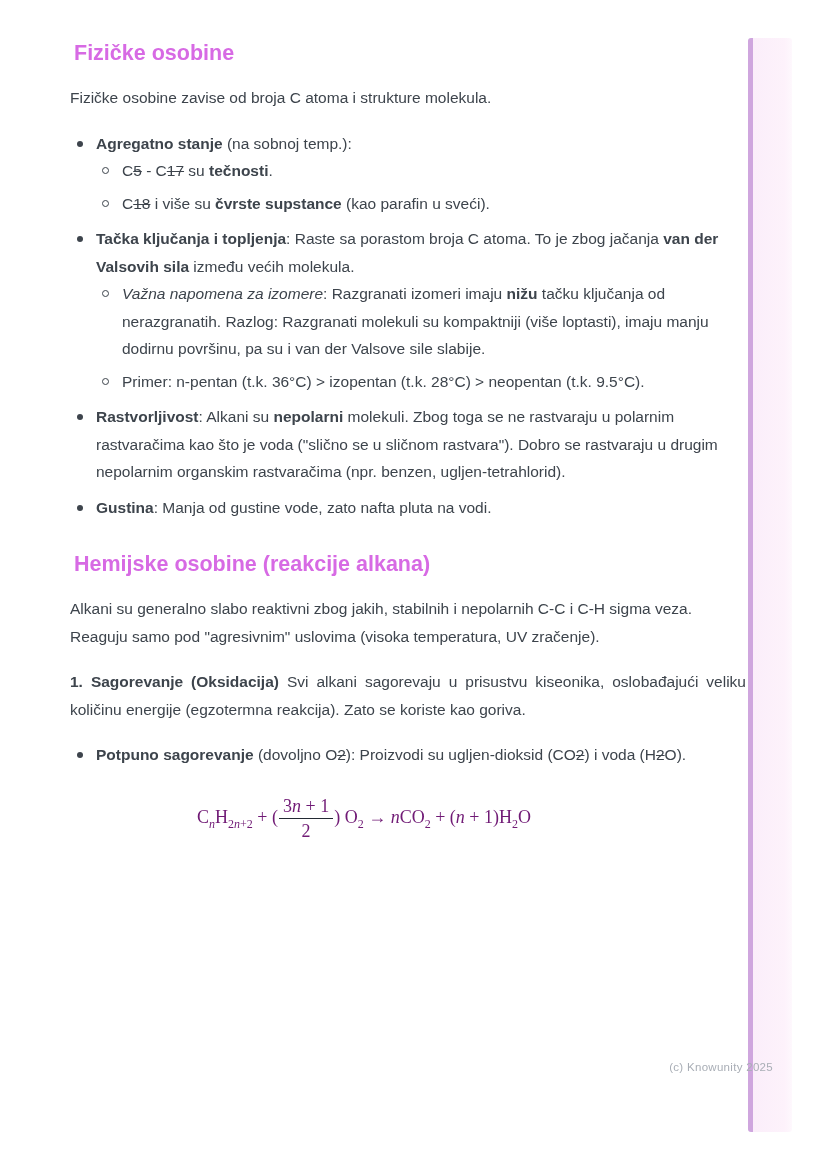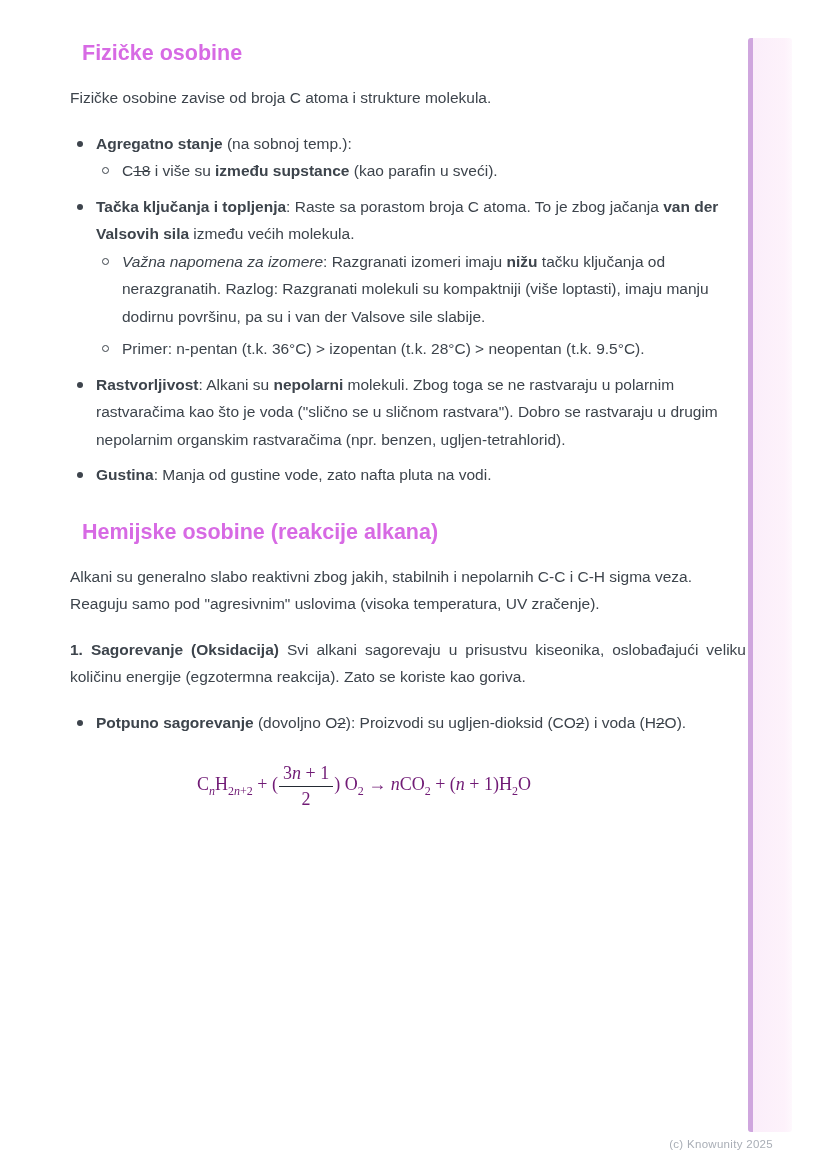--- a/index.html
+++ b/index.html
@@ -2,21 +2,21 @@
 <html><head>
 <meta charset="utf-8">
 <style>
   html,body{margin:0;padding:0;background:#ffffff;}
   .page{position:relative;width:828px;height:1171px;background:#ffffff;overflow:hidden;
         font-family:"Liberation Sans",sans-serif;color:#3d444c;}
   .strip{position:absolute;left:748px;top:38px;width:39px;height:1094px;
          background:linear-gradient(90deg,#fbeefa 0%,#fdf2fb 80%,#fef8fd 100%);
          border-left:5px solid #cfa6de;border-radius:3px;}
   .doc{position:absolute;left:70px;top:30px;width:676px;font-size:15.5px;line-height:27.5px;z-index:2;}
-  .doc h2{font-size:21.5px;line-height:26px;font-weight:600;color:#d76ae4;margin:30px 12px 18px;}
+  .doc h2{font-size:21.5px;line-height:26px;font-weight:600;color:#d76ae4;margin:30px 4px 18px;}
   .doc h2:first-child{margin-top:10px;}
   .doc p{margin:16px 0 18px;}
   .doc p.justify{text-align:justify;}
   .doc p.indent{padding-left:25px;margin-top:22px;}
   .doc ul{list-style:none;margin:16px 0;padding:0;}
   .doc li{position:relative;padding-left:26px;}
   .doc li.lv2{margin-left:26px;}
   .doc li + li{margin-top:5px;}
   .doc li.lv2 + li.lv1, .doc li.lv1 + li.lv1{margin-top:8px;}
   .doc li.lv1 + li.lv2{margin-top:0;}
@@ -26,34 +26,35 @@
         border-radius:50%;border:1.5px solid #3d444c;background:#ffffff;}
   .b{font-weight:700;}
   .i{font-style:italic;}
   .st{text-decoration:line-through;}
   .equation{font-family:Liberation Serif, serif;font-size:18px;color:#701a75;
             text-align:center;margin:26px 88px 20px 0;line-height:1.25;}
   .equation sub{font-size:12px;line-height:0;}
   .frac{display:inline-block;vertical-align:middle;text-align:center;margin:0 1px;}
   .frac .num{display:block;border-bottom:1.2px solid #232a33;padding:0 4px 1px;}
   .frac .den{display:block;padding-top:1px;}
-  .watermark{position:absolute;right:55px;top:1138px;font-size:11.5px;color:#a9aeb6;
+  .watermark{position:absolute;right:55px;top:1061px;font-size:11.5px;color:#a9aeb6;
              letter-spacing:0.3px;z-index:3;}
 </style>
 </head>
 <body>
 
 <div class="page">
   <div class="strip"></div>
   <div class="doc">
       <h2>Fizičke osobine</h2>
       <p><span>Fizičke osobine zavise od broja C atoma i strukture molekula.</span></p>
       <ul>
         <li class="lv1"><span class="b">Agregatno stanje</span><span> (na sobnoj temp.):</span></li>
-        <li class="lv2"><span>C</span><span class="st">18</span><span> i više su </span><span class="b">između supstance</span><span> (kao parafin u sveći).</span></li>
+        <li class="lv2"><span>C</span><span class="st">5</span><span> - C</span><span class="st">17</span><span> su </span><span class="b">tečnosti</span><span>.</span></li>
+        <li class="lv2"><span>C</span><span class="st">18</span><span> i više su </span><span class="b">čvrste supstance</span><span> (kao parafin u sveći).</span></li>
         <li class="lv1"><span class="b">Tačka ključanja i topljenja</span><span>: Raste sa porastom broja C atoma. To je zbog jačanja </span><span class="b">van der Valsovih sila</span><span> između većih molekula.</span></li>
         <li class="lv2"><span class="i">Važna napomena za izomere</span><span>: Razgranati izomeri imaju </span><span class="b">nižu</span><span> tačku ključanja od nerazgranatih. Razlog: Razgranati molekuli su kompaktniji (više loptasti), imaju manju dodirnu površinu, pa su i van der Valsove sile slabije.</span></li>
         <li class="lv2"><span>Primer: n-pentan (t.k. 36°C) &gt; izopentan (t.k. 28°C) &gt; neopentan (t.k. 9.5°C).</span></li>
         <li class="lv1"><span class="b">Rastvorljivost</span><span>: Alkani su </span><span class="b">nepolarni</span><span> molekuli. Zbog toga se ne rastvaraju u polarnim rastvaračima kao što je voda ("slično se u sličnom rastvara"). Dobro se rastvaraju u drugim nepolarnim organskim rastvaračima (npr. benzen, ugljen-tetrahlorid).</span></li>
         <li class="lv1"><span class="b">Gustina</span><span>: Manja od gustine vode, zato nafta pluta na vodi.</span></li>
       </ul>
       <h2>Hemijske osobine (reakcije alkana)</h2>
       <p><span>Alkani su generalno slabo reaktivni zbog jakih, stabilnih i nepolarnih C-C i C-H sigma veza. Reaguju samo pod "agresivnim" uslovima (visoka temperatura, UV zračenje).</span></p>
       <p class="justify"><span class="b">1. Sagorevanje (Oksidacija)</span><span> Svi alkani sagorevaju u prisustvu kiseonika, oslobađajući veliku količinu energije (egzotermna reakcija). Zato se koriste kao goriva.</span></p>
       <ul>

